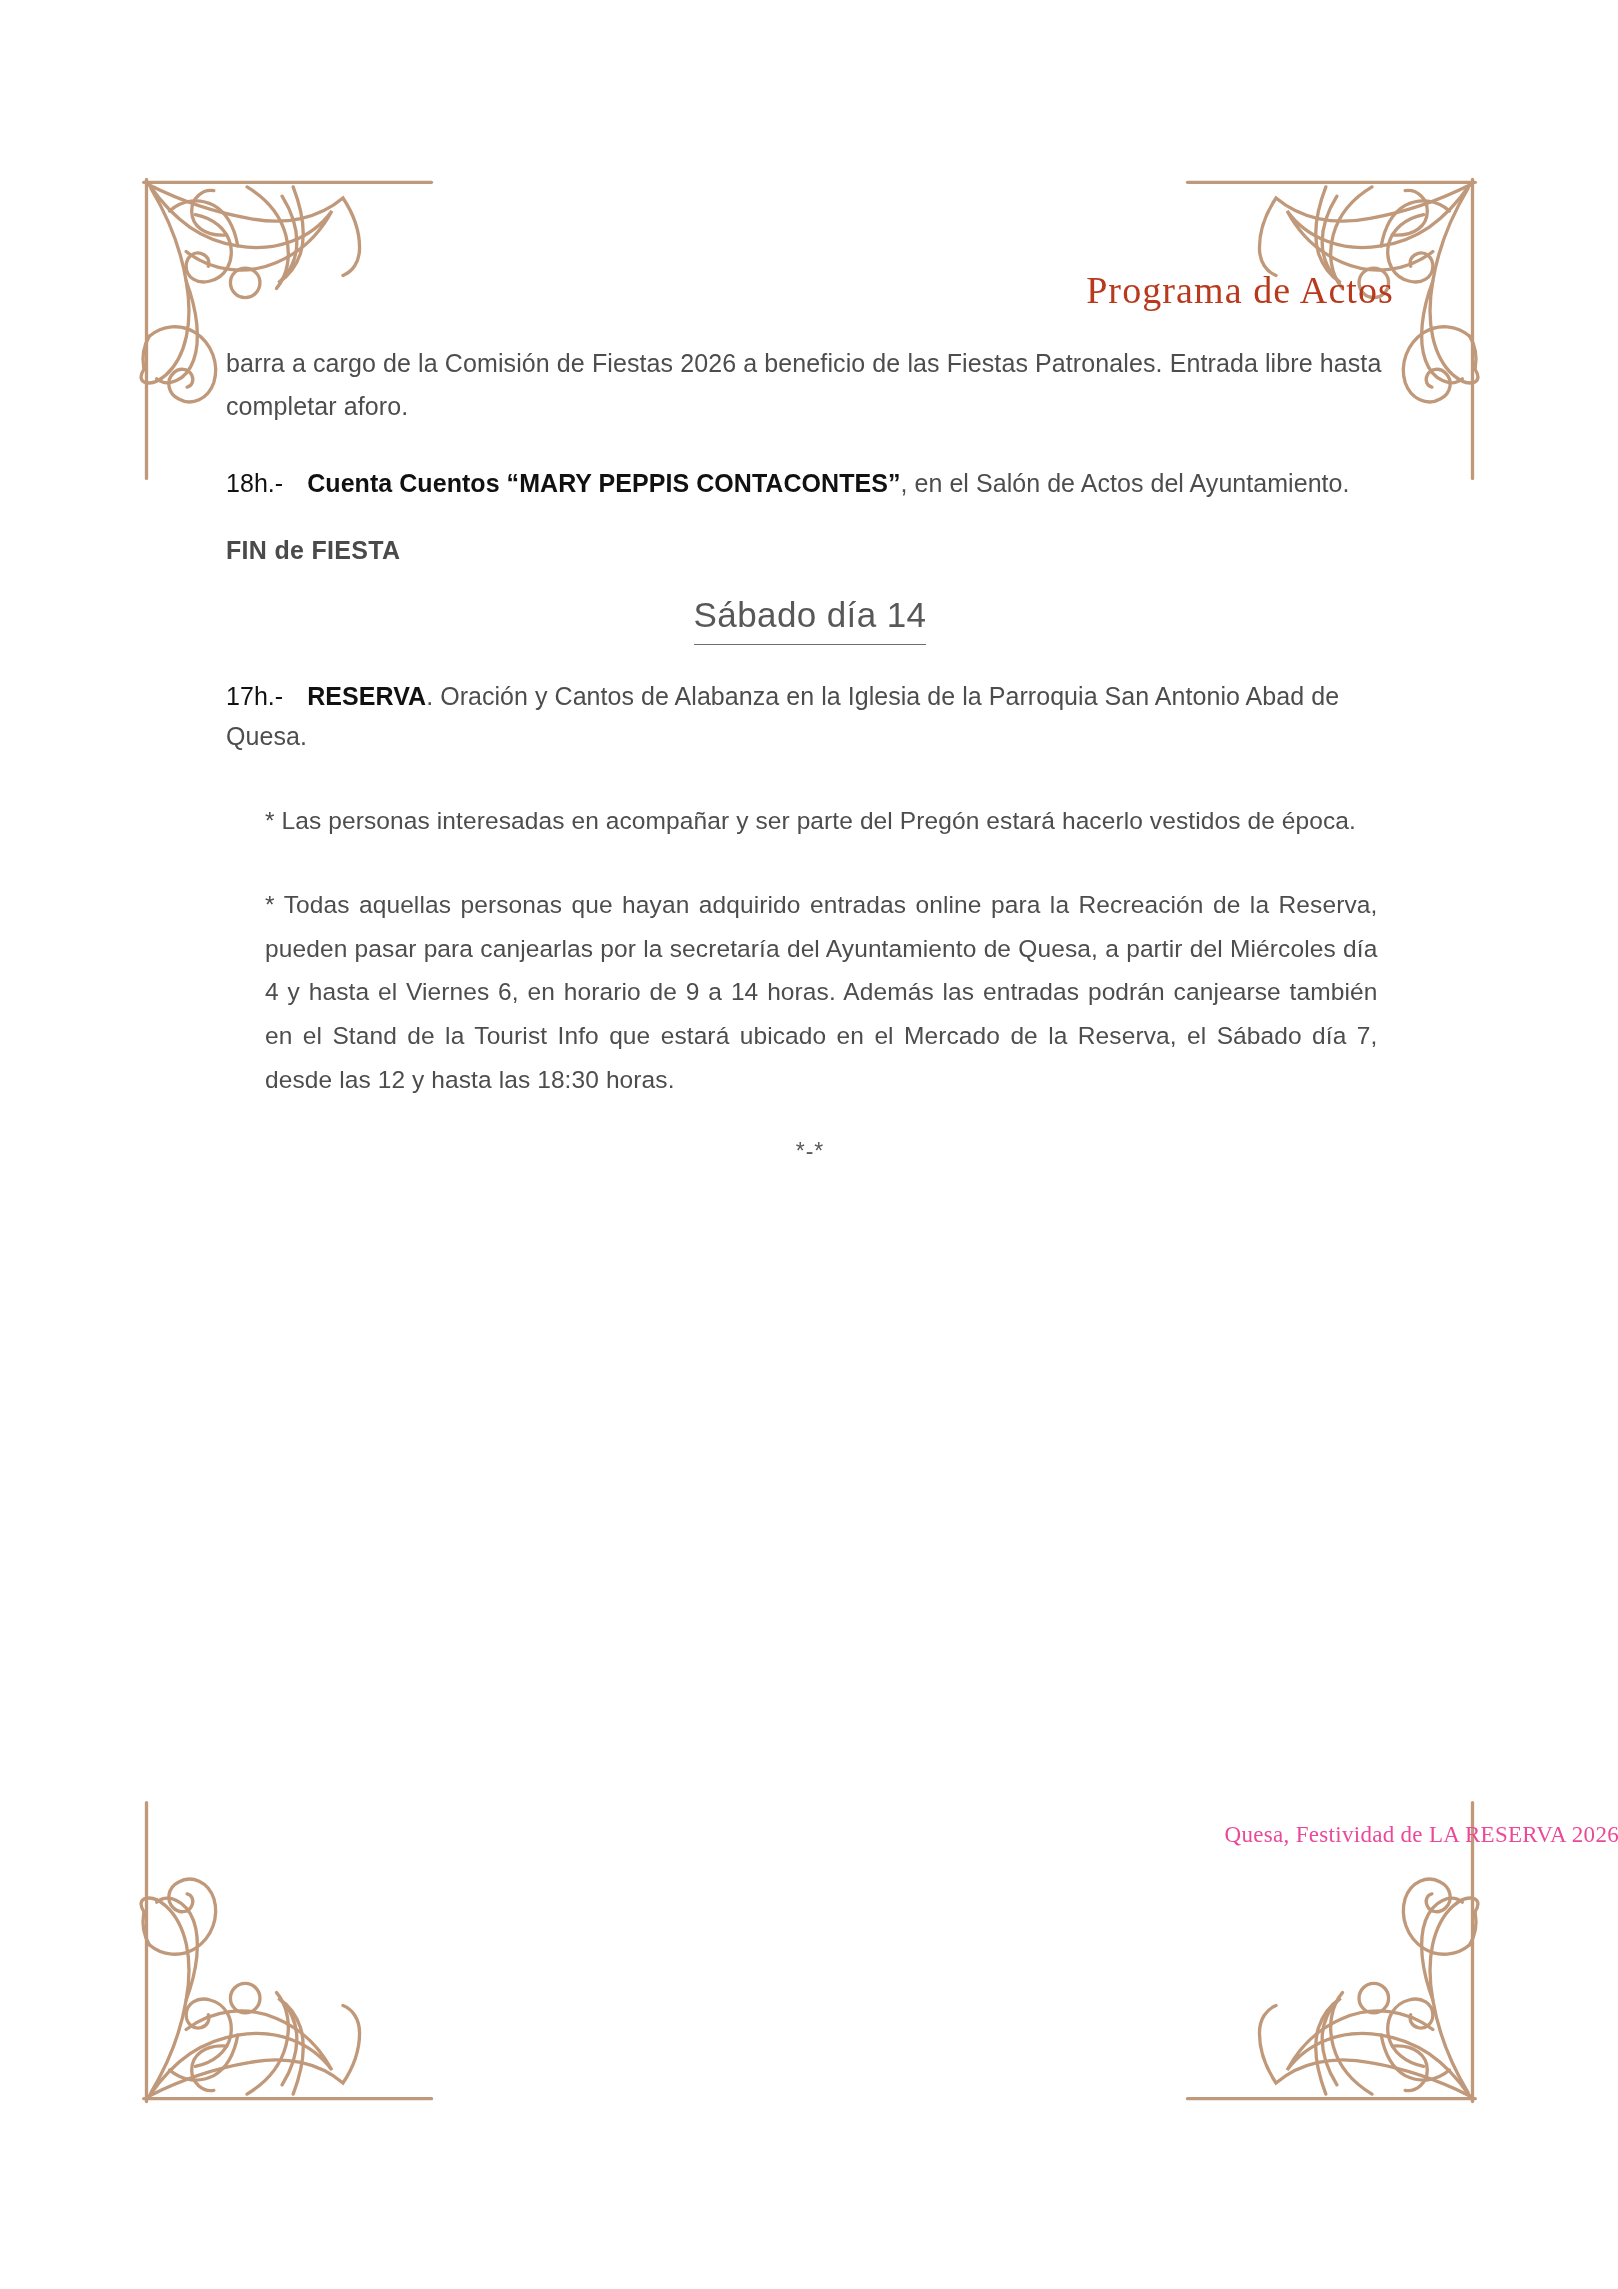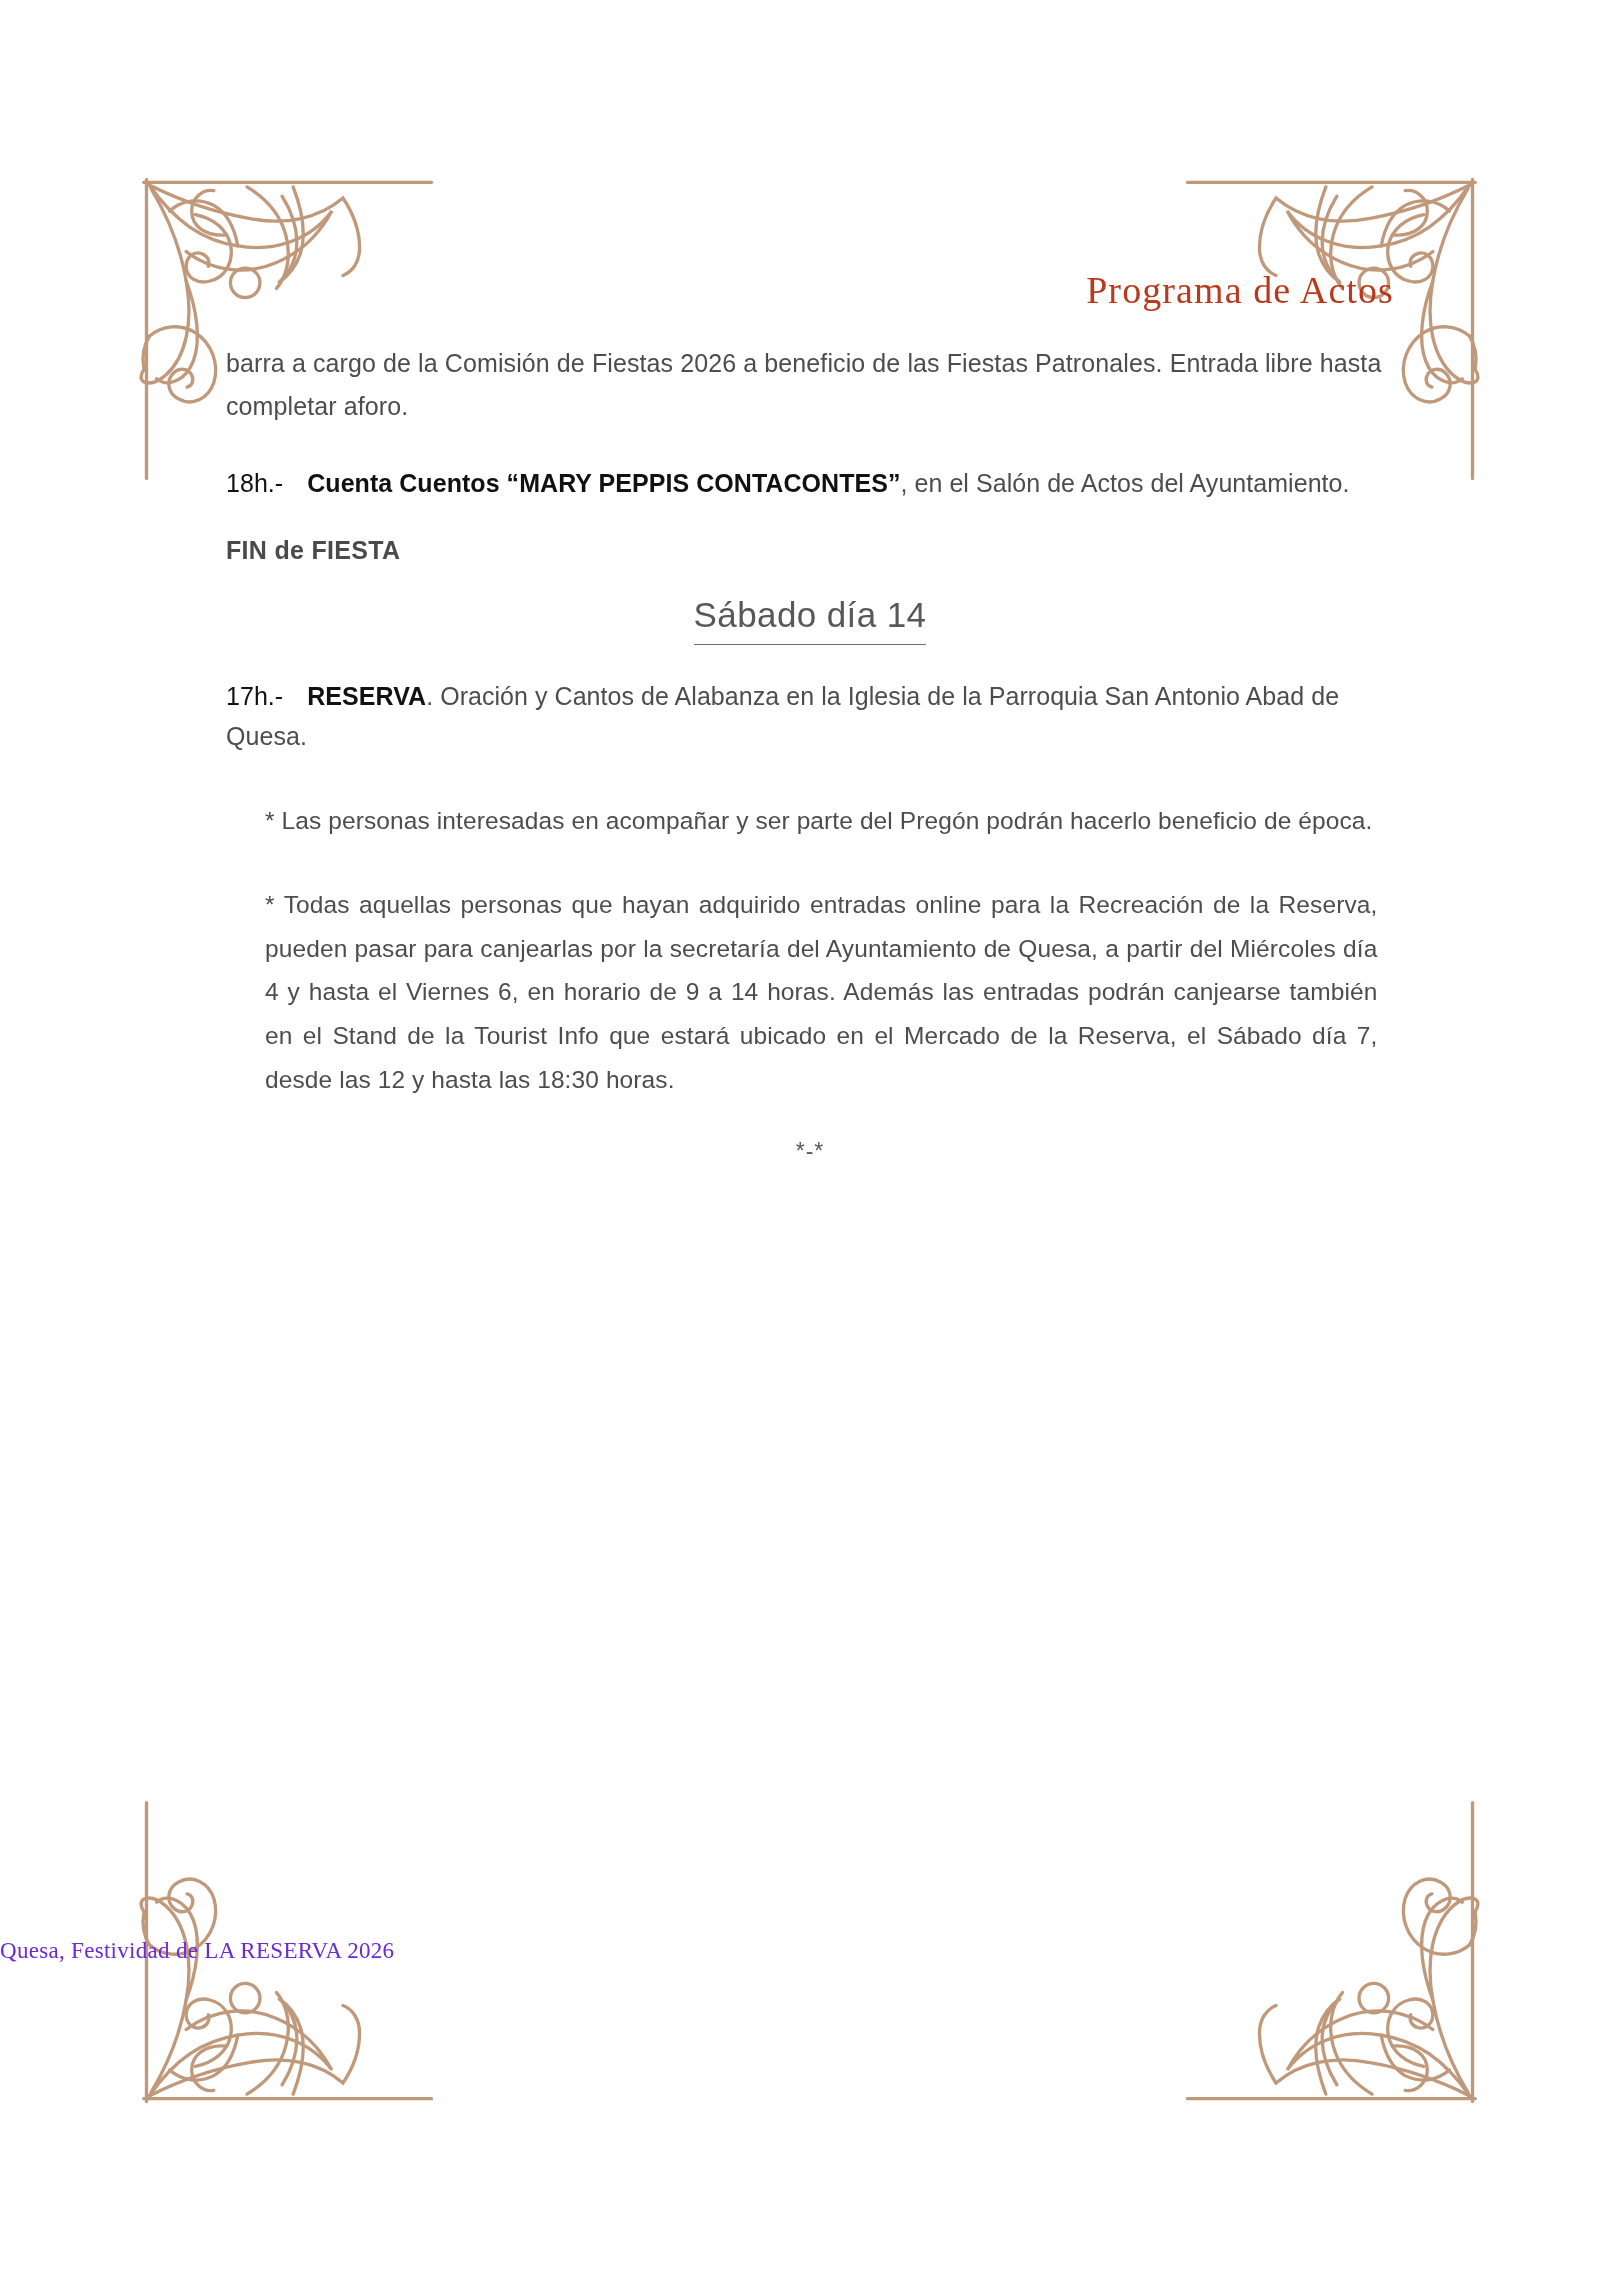--- a/index.html
+++ b/index.html
@@ -128,25 +128,25 @@
     color: #5a5a5a;
     letter-spacing: 0.9px;
     margin: 37px 0 0 0;
     font-weight: 400;
   }
 
   .footer-note {
     position: absolute;
     left: 0;
     right: 0;
-    top: 1938px;
-    text-align: left;
+    top: 1822px;
+    text-align: right;
     font-family: "Liberation Serif", serif;
     font-size: 23px;
-    color: #6d28d9;
+    color: #ec4899;
     letter-spacing: 0.3px;
   }
 </style>
 </head>
 <body>
 
 <div class="page">
 
   <div class="ornament orn-tl">
     <svg viewBox="0 0 340 335" fill="none" xmlns="http://www.w3.org/2000/svg">
@@ -275,21 +275,21 @@
     <h2 class="day-heading">
       <span>Sábado día 14</span>
     </h2>
 
 
     <p class="entry">
       <span class="time">17h.-</span><span class="gap"></span><span class="strong">RESERVA</span><span class="rest">. Oración y Cantos de Alabanza en la Iglesia de la Parroquia San Antonio Abad de Quesa.</span>
     </p>
 
     <div class="notes">
-      <p class="note">* Las personas interesadas en acompañar y ser parte del Pregón podrán hacerlo beneficio de época.</p>
+      <p class="note">* Las personas interesadas en acompañar y ser parte del Pregón estará hacerlo vestidos de época.</p>
       <p class="note">* Todas aquellas personas que hayan adquirido entradas online para la Recreación de la Reserva, pueden pasar para canjearlas por la secretaría del Ayuntamiento de Quesa, a partir del Miércoles día 4 y hasta el Viernes 6,  en horario de 9 a 14 horas. Además las entradas podrán canjearse también en el Stand de la Tourist Info que estará ubicado en el Mercado de la Reserva, el Sábado día 7, desde las 12 y hasta las 18:30 horas.</p>
     </div>
 
     <p class="separator">*-*</p>
   </div>
 
   <div class="footer-note">Quesa, Festividad de LA RESERVA 2026</div>
 
 </div>
 

